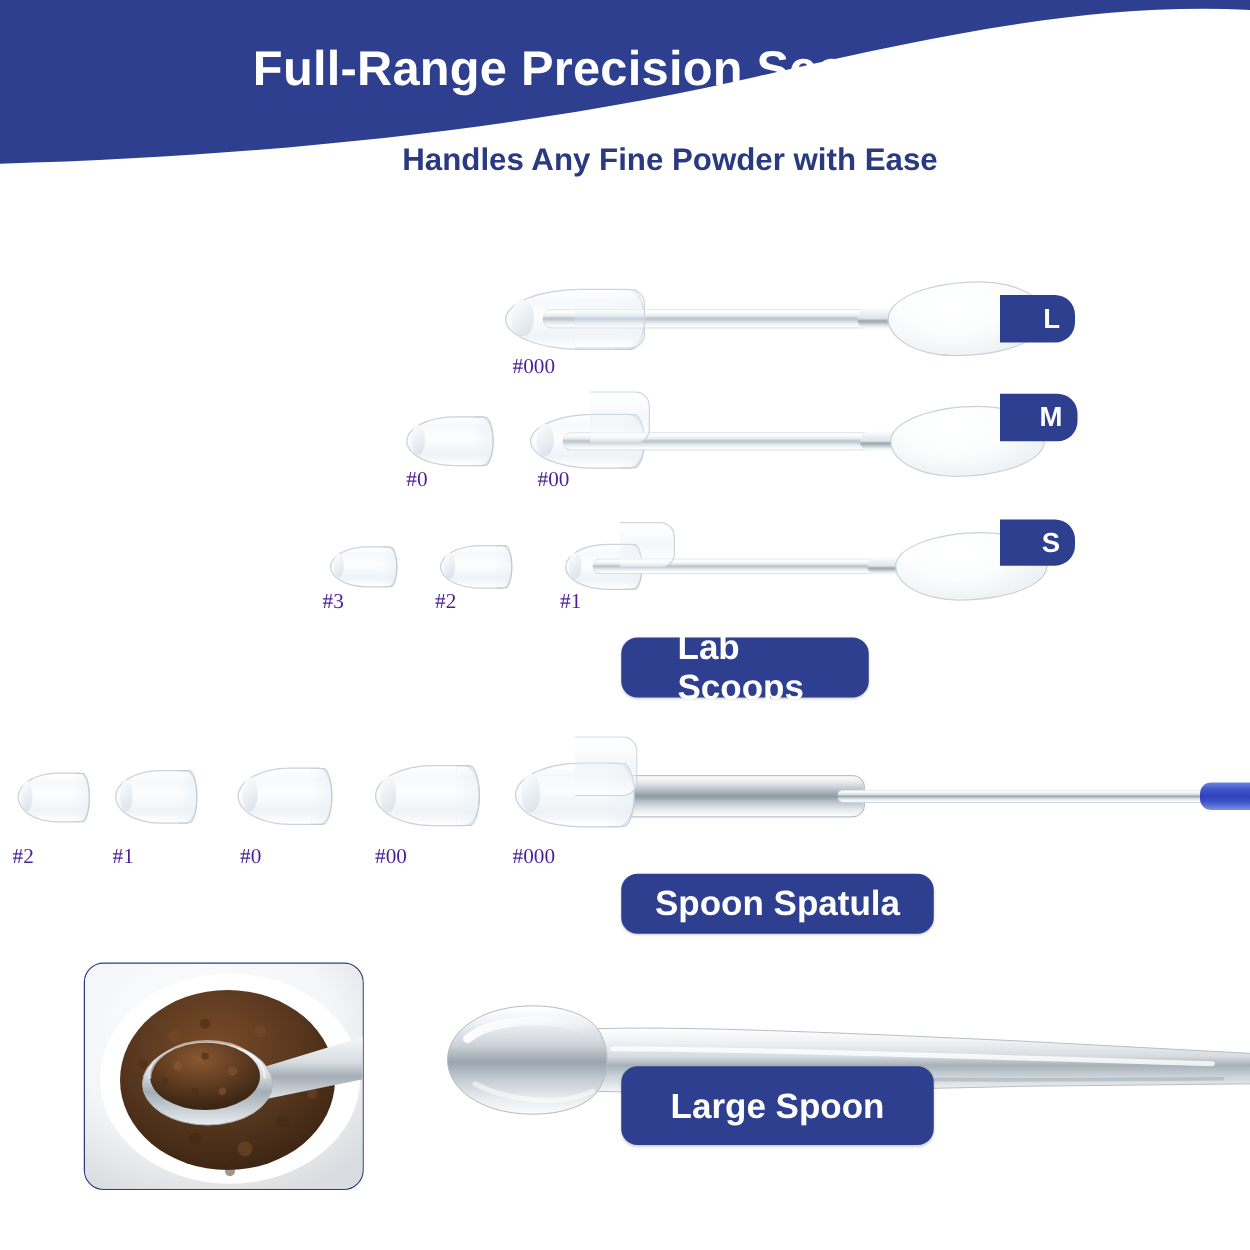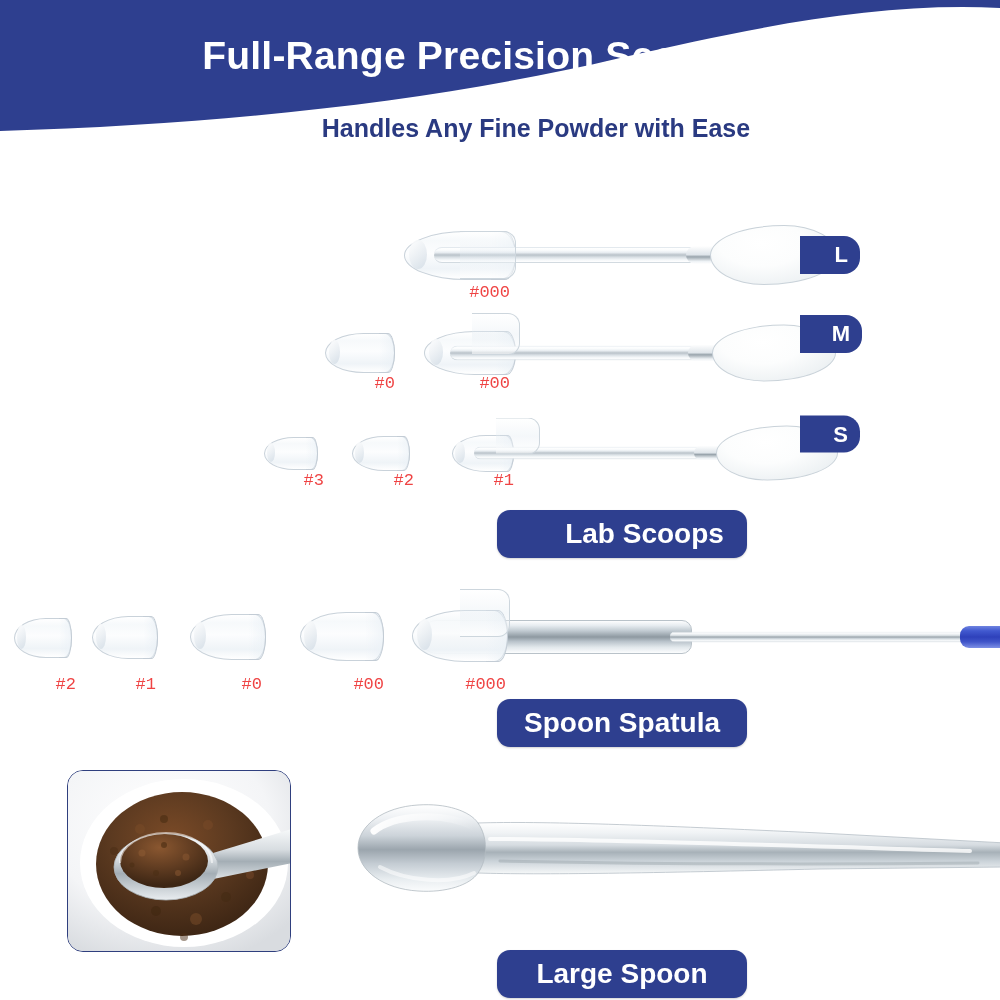--- a/index.html
+++ b/index.html
@@ -36,23 +36,23 @@
     color:#fff;
     border-radius:13px;
     font-size:28px; font-weight:bold;
     display:flex; align-items:center; justify-content:center;
     box-shadow:0 1px 2px rgba(0,0,0,.18);
     font-family:"Liberation Sans", sans-serif;
   }
 
   .cap-label{
     position:absolute;
-    color:#ef4444; font-size:17px;
-    font-family:Liberation Mono, monospace;
-    text-align:right; white-space:nowrap;
+    color:#4c1d95; font-size:17px;
+    font-family:Liberation Serif, serif;
+    text-align:left; white-space:nowrap;
   }
 
   
   .cap{
     position:absolute;
     background:
       linear-gradient(to bottom,
         rgba(255,255,255,.98) 0%,
         rgba(246,249,251,.95) 18%,
         rgba(252,253,254,.98) 45%,
@@ -211,21 +211,21 @@
       <div class="scoop" style="left:462px; top:432px; width:410px; height:42px;">
         <div class="shaft" style="left:12px; width:240px; height:13px;"></div>
         <div class="neck" style="left:232px; width:38px; height:15px;"></div>
         <div class="leaf" style="left:254px; width:122px; height:55px; border-radius:58% 42% 58% 42% / 50% 50% 50% 50%;"></div>
       </div>
       <div class="size-pill" style="left:800px; top:434px; width:60px; height:37px;">S</div>
 
       <div class="spat-clearsleeve" style="left:496px; top:436px; width:44px; height:37px;"></div>
     </div>
 
-    <div class="sec-badge" style="left:497px; top:510px; width:250px; height:48px;padding-left:45px;">Lab Scoops</div>
+    <div class="sec-badge" style="left:497px; top:510px; width:198px; height:48px;padding-left:45px;">Lab Scoops</div>
   </div>
 
   <div>
 
     <div class="cap" style="left:14px; top:618px; width:58px; height:40px;"></div>
     <div class="cap-label" style="left:10px; top:675px; width:66px;">#2</div>
 
     <div class="cap" style="left:92px; top:616px; width:66px; height:43px;"></div>
     <div class="cap-label" style="left:90px; top:675px; width:66px;">#1</div>
 
@@ -351,16 +351,16 @@
                  C96,98 120,90 128,78
                  C138,64 138,42 128,28 Z" fill="url(#bowlMetal)" stroke="#b2bbc2" stroke-width="0.8"></path>
 
         <path d="M24,36 C44,20 92,16 124,32" fill="none" stroke="url(#hl)" stroke-width="7" stroke-linecap="round"></path>
         <path d="M140,44 C240,44 420,50 620,56" fill="none" stroke="#ffffff" stroke-opacity=".8" stroke-width="4" stroke-linecap="round"></path>
         <path d="M150,66 C250,68 430,70 628,68" fill="none" stroke="#8a949c" stroke-opacity=".35" stroke-width="3" stroke-linecap="round"></path>
         <path d="M30,72 C56,86 100,90 124,78" fill="none" stroke="#ffffff" stroke-opacity=".55" stroke-width="4" stroke-linecap="round"></path>
       </svg>
     </div>
 
-    <div class="sec-badge" style="left:497px; top:950px; width:250px; height:48px;">Large Spoon</div>
+    <div class="sec-badge" style="left:497px; top:853px; width:250px; height:63px;">Large Spoon</div>
   </div>
 
 </div>
 
 </body></html>

